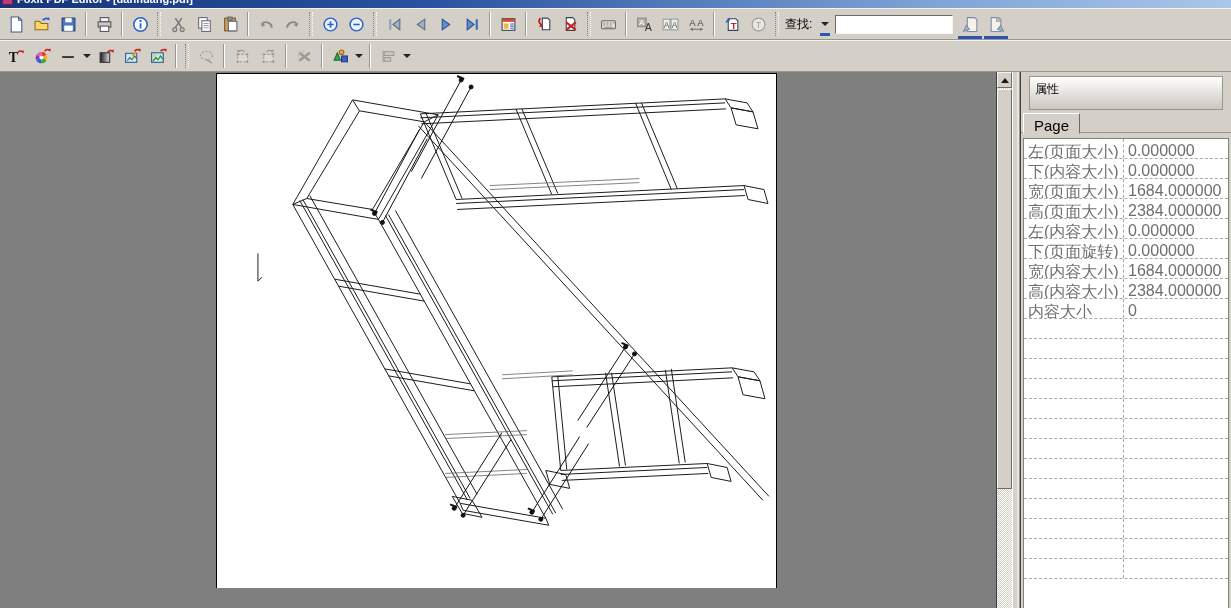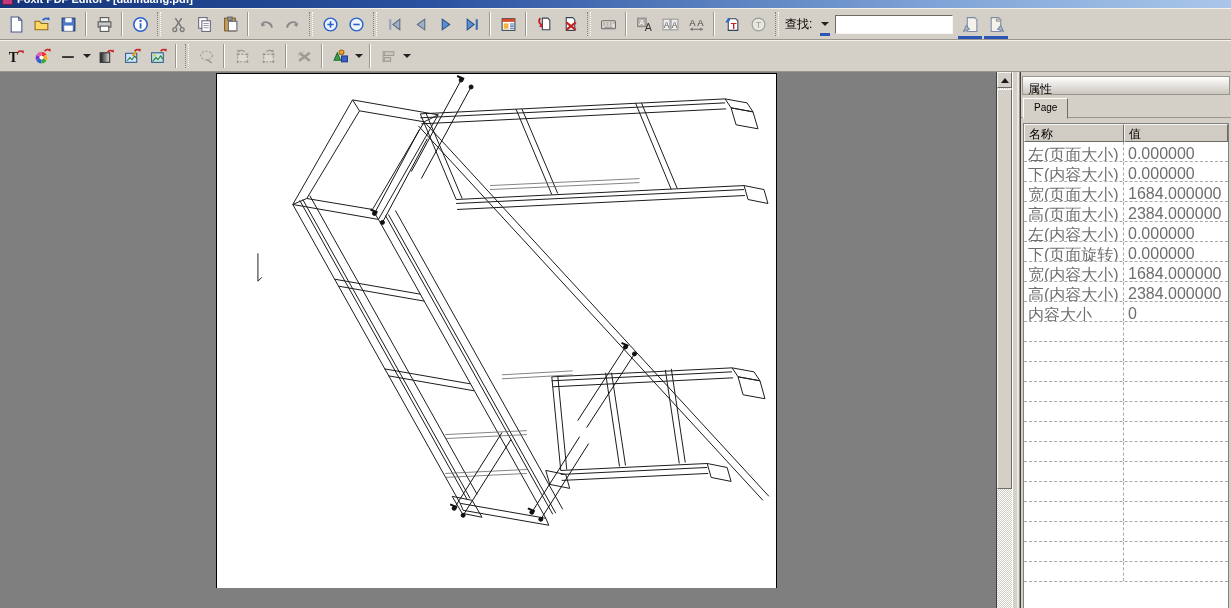--- a/index.html
+++ b/index.html
@@ -50,24 +50,24 @@
   .scroll-btn .tri-up { width:0; height:0; border:4px solid transparent; border-bottom:5px solid #1a1a1a; margin-top:-4px; }
   .scroll-thumb { position:absolute; left:0; top:17px; width:15px; height:400px; background:#d4d0c8;
                   border:1px solid; border-color:#f6f5f2 #6e6b66 #6e6b66 #f6f5f2; }
 
   
   .splitter { width:8px; background:#d4d0c8; border-left:1px solid #fff; border-right:1px solid #9a968e;
               box-shadow: inset -2px 0 0 #e8e6e0; }
 
   
   .props { width:211px; background:#d4d0c8; border-left:1px solid #404040; display:flex; flex-direction:column; padding-top:4px; }
-  .props-header { height:19px; margin:0 1px; background:linear-gradient(#ffffff,#cbc7bf); border:1px solid #9a968e;
+  .props-header { height:34px; margin:0 8px; background:linear-gradient(#ffffff,#cbc7bf); border:1px solid #9a968e;
                   font-size:12px; padding:4px 5px 0; color:#000; }
   .tabstrip { height:23px; padding:2px 0 0 2px; border-bottom:1px solid #9a968e; }
-  .tab { display:inline-block; height:21px; padding:3px 10px 0; background:#d4d0c8; font-size:10px;
+  .tab { display:inline-block; height:21px; padding:3px 10px 0; background:#d4d0c8; font-size:15px;
          border:1px solid; border-color:#ffffff #6e6b66 #d4d0c8 #ffffff; position:relative; top:1px; }
   .ptable { flex:1; margin:5px 2px 0 2px; background:#fff; border:1px solid #808080; border-bottom:none;
             display:flex; flex-direction:column; overflow:hidden; }
   .phead { display:flex; height:18px; flex:0 0 18px; }
   .phcell { background:#d0ccc4; border:1px solid; border-color:#f6f5f2 #6e6b66 #6e6b66 #f6f5f2;
             font-size:12px; color:#000; padding:1px 4px 0; }
   .phname { flex:0 0 100px; }
   .phval  { flex:1; }
   .prow { display:flex; height:20px; flex:0 0 20px; border-bottom:1px dashed #a8a8a8; }
   .pcell { font-size:16px; color:#6e6e6e; padding:3px 4px 0; overflow:hidden; white-space:nowrap; }
@@ -492,24 +492,20 @@
     </div>
 
     <div class="splitter"></div>
 
     <div class="props">
       <div class="props-header">属性</div>
       <div class="tabstrip">
         <span class="tab">Page</span>
       </div>
       <div class="ptable">
-        <div class="phead">
-          <div class="phcell phname">名称</div>
-          <div class="phcell phval">值</div>
-        </div>
         <div class="prows">
           <div class="prow">
             <div class="pcell pname">左(页面大小)</div>
             <div class="pcell pval">0.000000</div>
           </div>
           <div class="prow">
             <div class="pcell pname">下(内容大小)</div>
             <div class="pcell pval">0.000000</div>
           </div>
           <div class="prow">

